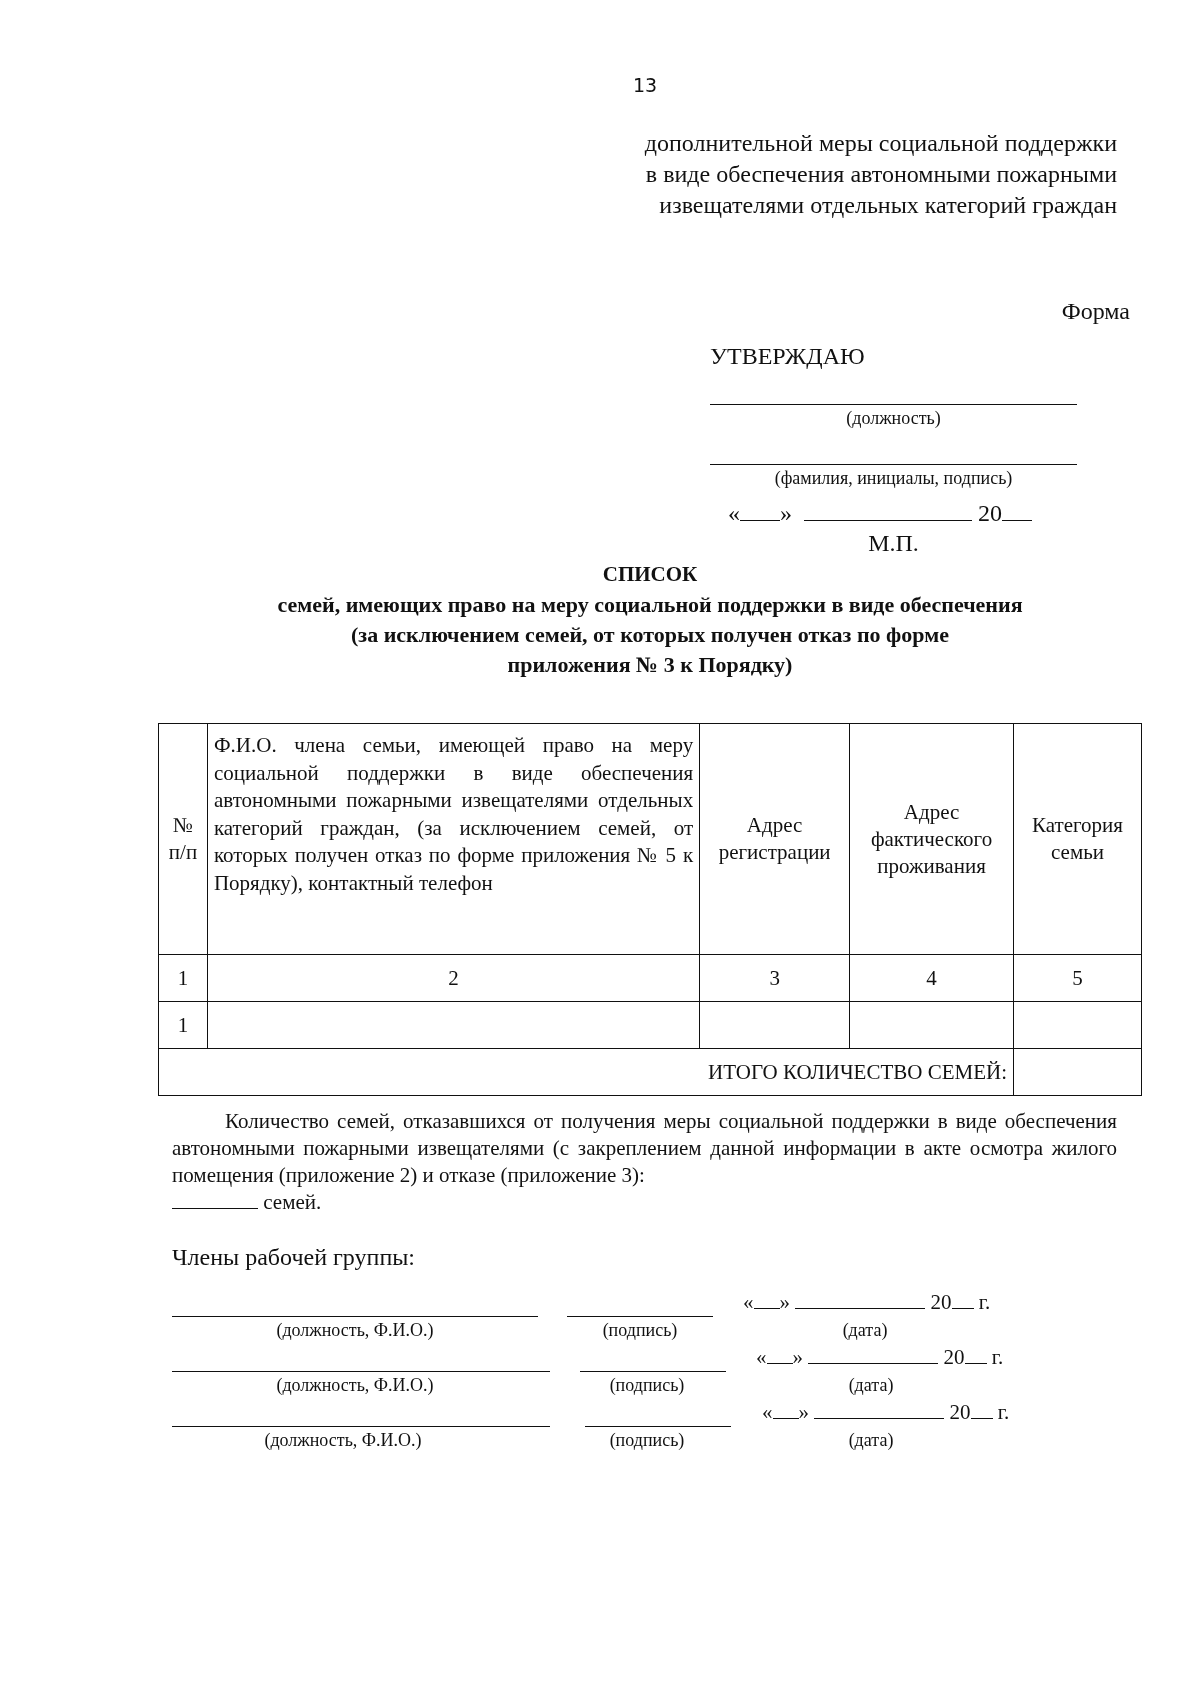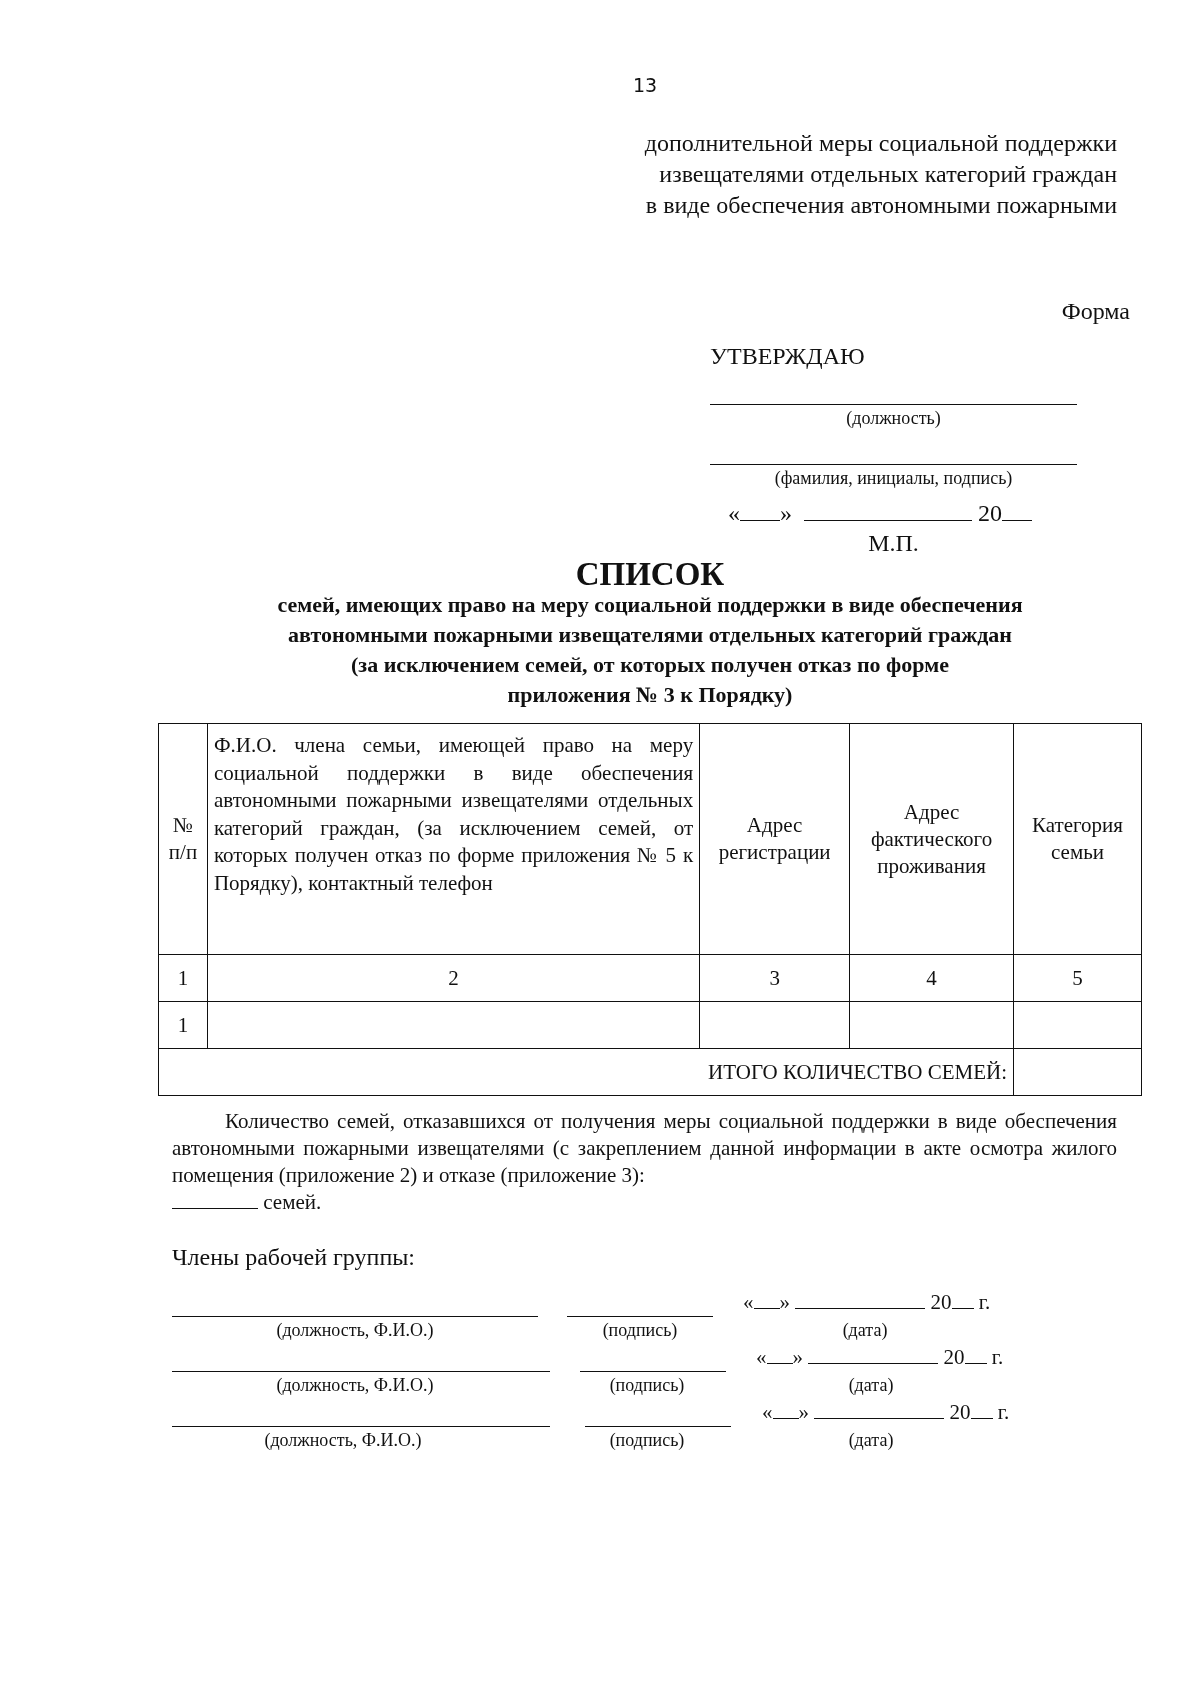--- a/index.html
+++ b/index.html
@@ -9,21 +9,21 @@
   .page-num { font-family: "DejaVu Sans", "Liberation Sans", sans-serif; font-size: 19px; left: 633px; top: 74px; }
   .appendix { position: absolute; right: 83px; top: 128px; text-align: right; font-size: 24px; line-height: 31px; }
   .appendix div { white-space: nowrap; }
   .forma { right: 70px; top: 298px; font-size: 24px; }
   .approve-title { left: 710px; width: 367px; text-align: left; top: 343px; font-size: 24px; }
   .hline { position: absolute; border-top: 1.6px solid #111; height: 0; }
   .caption { position: absolute; text-align: center; font-size: 18px; white-space: nowrap; }
   .date-line { left: 728px; top: 500px; font-size: 24px; }
   .mp { left: 710px; width: 367px; text-align: center; top: 530px; font-size: 24px; }
   .list-title { position: absolute; left: 158px; width: 984px; top: 558px; text-align: center; font-weight: bold; }
-  .list-title .t1 { font-size: 33px; line-height: 32px; }
+  .list-title .t1 { font-size: 21px; line-height: 32px; }
   .list-title .t2 { font-size: 22px; line-height: 30px; }
   table.main { position: absolute; left: 158px; top: 723px; width: 984px; border-collapse: collapse; font-size: 21px; }
   table.main td { border: 1.6px solid #111; padding: 0 6px; vertical-align: middle; text-align: center; line-height: 27px; }
   table.main tr.head td { height: 214px; }
   table.main tr.nums td, table.main tr.row td, table.main tr.total td { height: 46px; }
   td.fio-head { text-align: justify !important; text-align-last: left; padding: 8px 6px !important; line-height: 27.5px !important; vertical-align: top !important; }
   td.total-label { text-align: right !important; padding-right: 6px !important; }
   .para { position: absolute; left: 172px; width: 945px; top: 1108px; font-size: 21px; line-height: 27px; text-align: justify; }
   .para .indent { display: inline-block; width: 53px; }
   .blank { display: inline-block; border-bottom: 1.6px solid #111; vertical-align: baseline; height: 18px; }
@@ -31,41 +31,40 @@
   .sig-date { position: absolute; font-size: 21px; white-space: nowrap; }
   .u { display: inline-block; border-bottom: 1.5px solid #111; height: 17px; vertical-align: baseline; }
 </style>
 </head>
 <body>
 
 <div class="abs page-num">13</div>
 
 <div class="appendix">
   <div>дополнительной меры социальной поддержки</div>
+  <div>в виде обеспечения автономными пожарными</div>
   <div>извещателями отдельных категорий граждан</div>
-  <div>в виде обеспечения автономными пожарными</div>
 </div>
 <div class="abs forma">Форма</div>
 
 <div class="abs approve-title">УТВЕРЖДАЮ</div>
 <div class="hline" style="left:710px; width:367px; top:404px;"></div>
 <div class="caption" style="left:710px; width:367px; top:408px;">(должность)</div>
 <div class="hline" style="left:710px; width:367px; top:464px;"></div>
 <div class="caption" style="left:710px; width:367px; top:468px;">(фамилия, инициалы, подпись)</div>
 <div class="abs date-line">
   <span>«</span><span class="u" style="width:40px;"></span><span>»</span>
   <span class="u" style="width:168px; margin-left:6px;"></span>
   <span>20</span><span class="u" style="width:30px;"></span>
 </div>
 <div class="abs mp">М.П.</div>
 
 <div class="list-title">
   <div class="t1">СПИСОК</div>
   <div class="t2">семей, имеющих право на меру социальной поддержки в виде обеспечения</div>
-  <div class="t2">автономными пожарными извещателями отдельных категорий граждан</div>
   <div class="t2">(за исключением семей, от которых получен отказ по форме</div>
   <div class="t2">приложения № 3 к Порядку)</div>
 </div>
 
 <table class="main">
   <colgroup>
     <col style="width:49px">
     <col style="width:493px">
     <col style="width:150px">
     <col style="width:164px">

